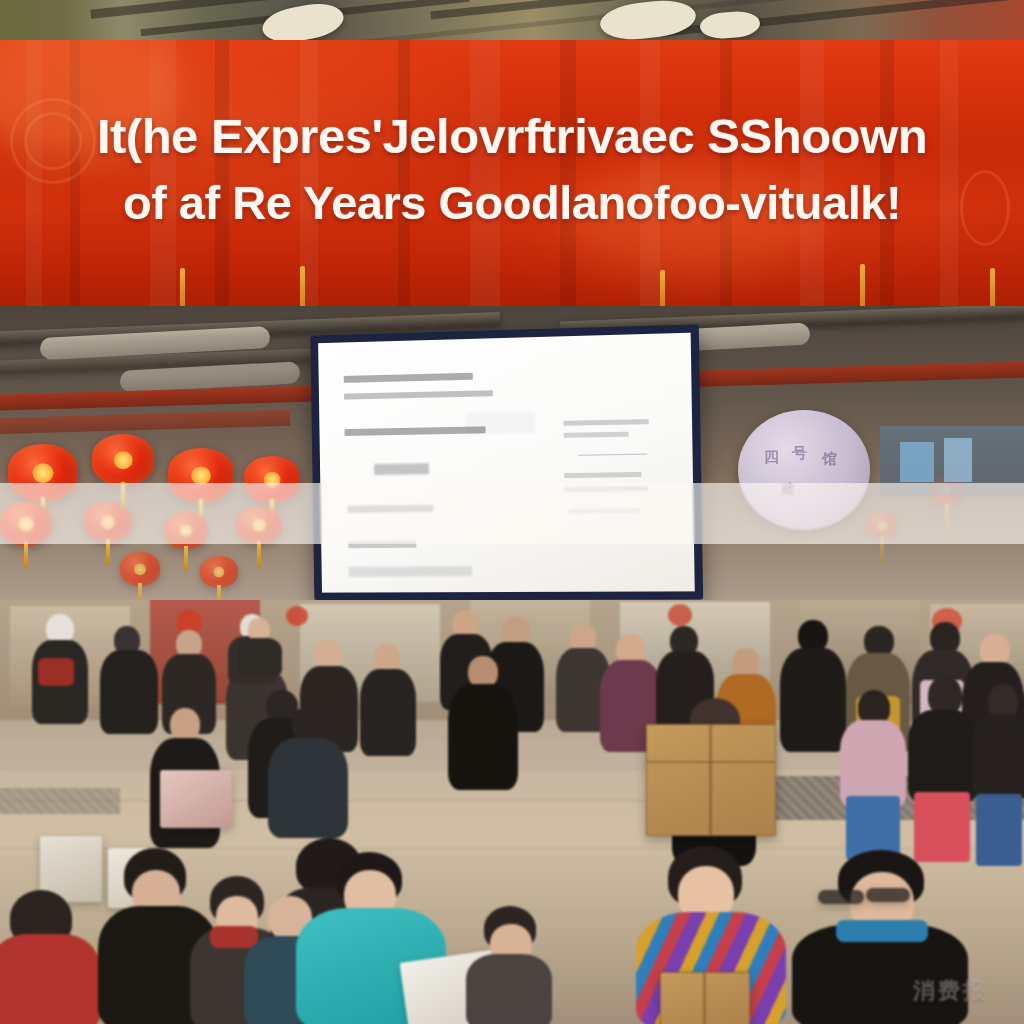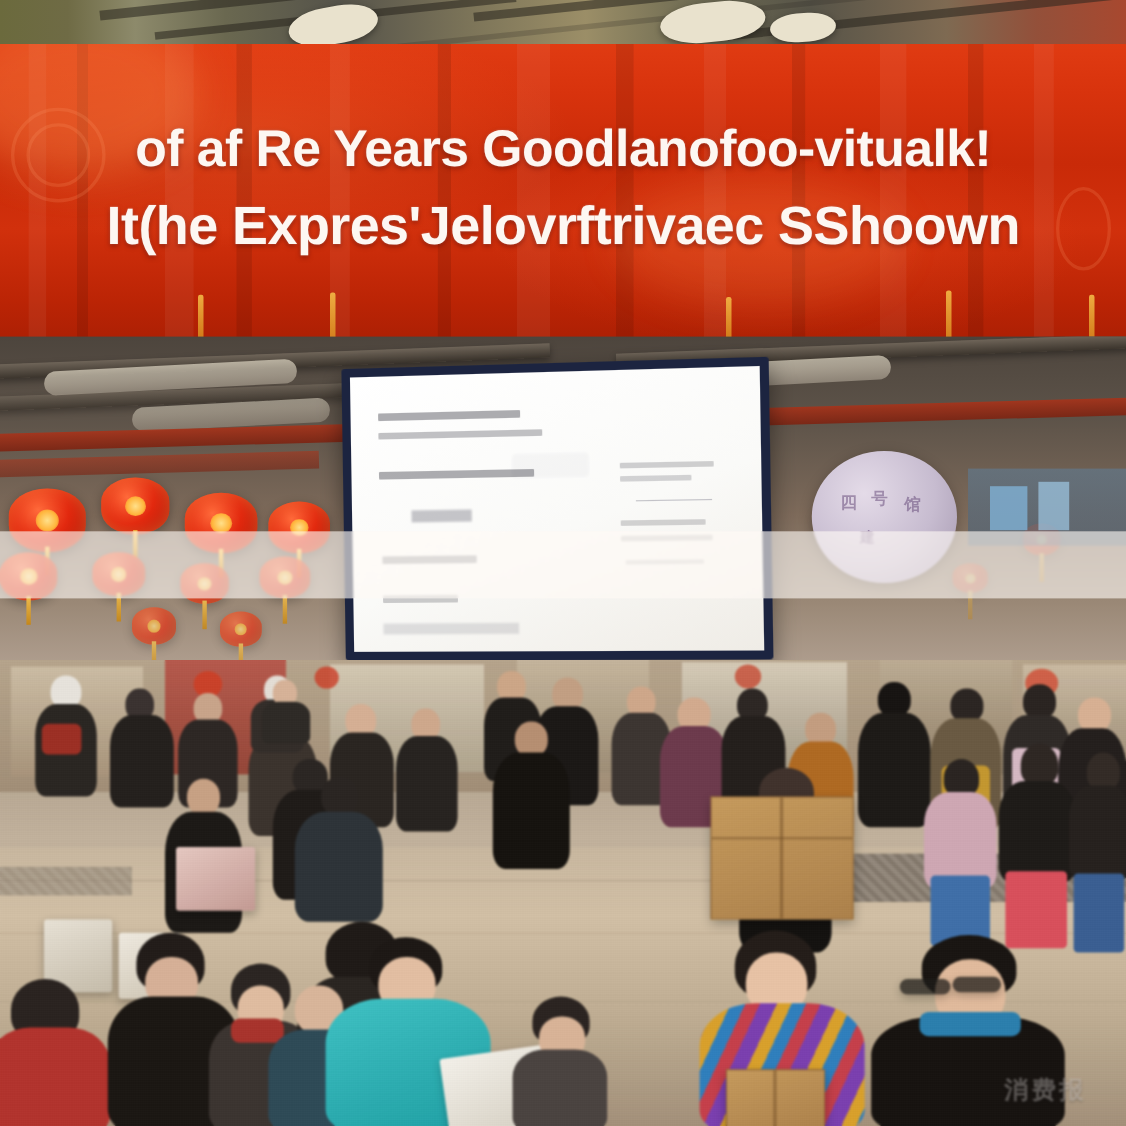--- a/index.html
+++ b/index.html
@@ -232,22 +232,22 @@
     <div class="motif" style="left:24px;top:72px;width:52px;height:52px;"></div>
     <div class="motif" style="left:960px;top:130px;width:44px;height:70px;border-radius:50%;"></div>
 
     <div class="tassel" style="left:180px;top:228px;height:40px;"></div>
     <div class="tassel" style="left:300px;top:226px;height:46px;"></div>
     <div class="tassel" style="left:660px;top:230px;height:38px;"></div>
     <div class="tassel" style="left:860px;top:224px;height:48px;"></div>
     <div class="tassel" style="left:990px;top:228px;height:44px;"></div>
 
     <div class="banner-text">
+      <div class="bl bl1">It(he Expres'Jelovrftrivaec SShoown</div>
       <div class="bl bl2">of af Re Years Goodlanofoo-vitualk!</div>
-      <div class="bl bl1">It(he Expres'Jelovrftrivaec SShoown</div>
     </div>
   </div>
 
   <div class="mid">
     <div class="truss" style="left:-20px;top:16px;width:520px;"></div>
     <div class="truss" style="left:-20px;top:46px;width:480px;opacity:.8;"></div>
     <div class="truss" style="left:560px;top:6px;width:500px;"></div>
     <div class="duct" style="left:40px;top:26px;width:230px;"></div>
     <div class="duct" style="left:120px;top:60px;width:180px;opacity:.6;"></div>
     <div class="duct" style="left:600px;top:22px;width:210px;"></div>

